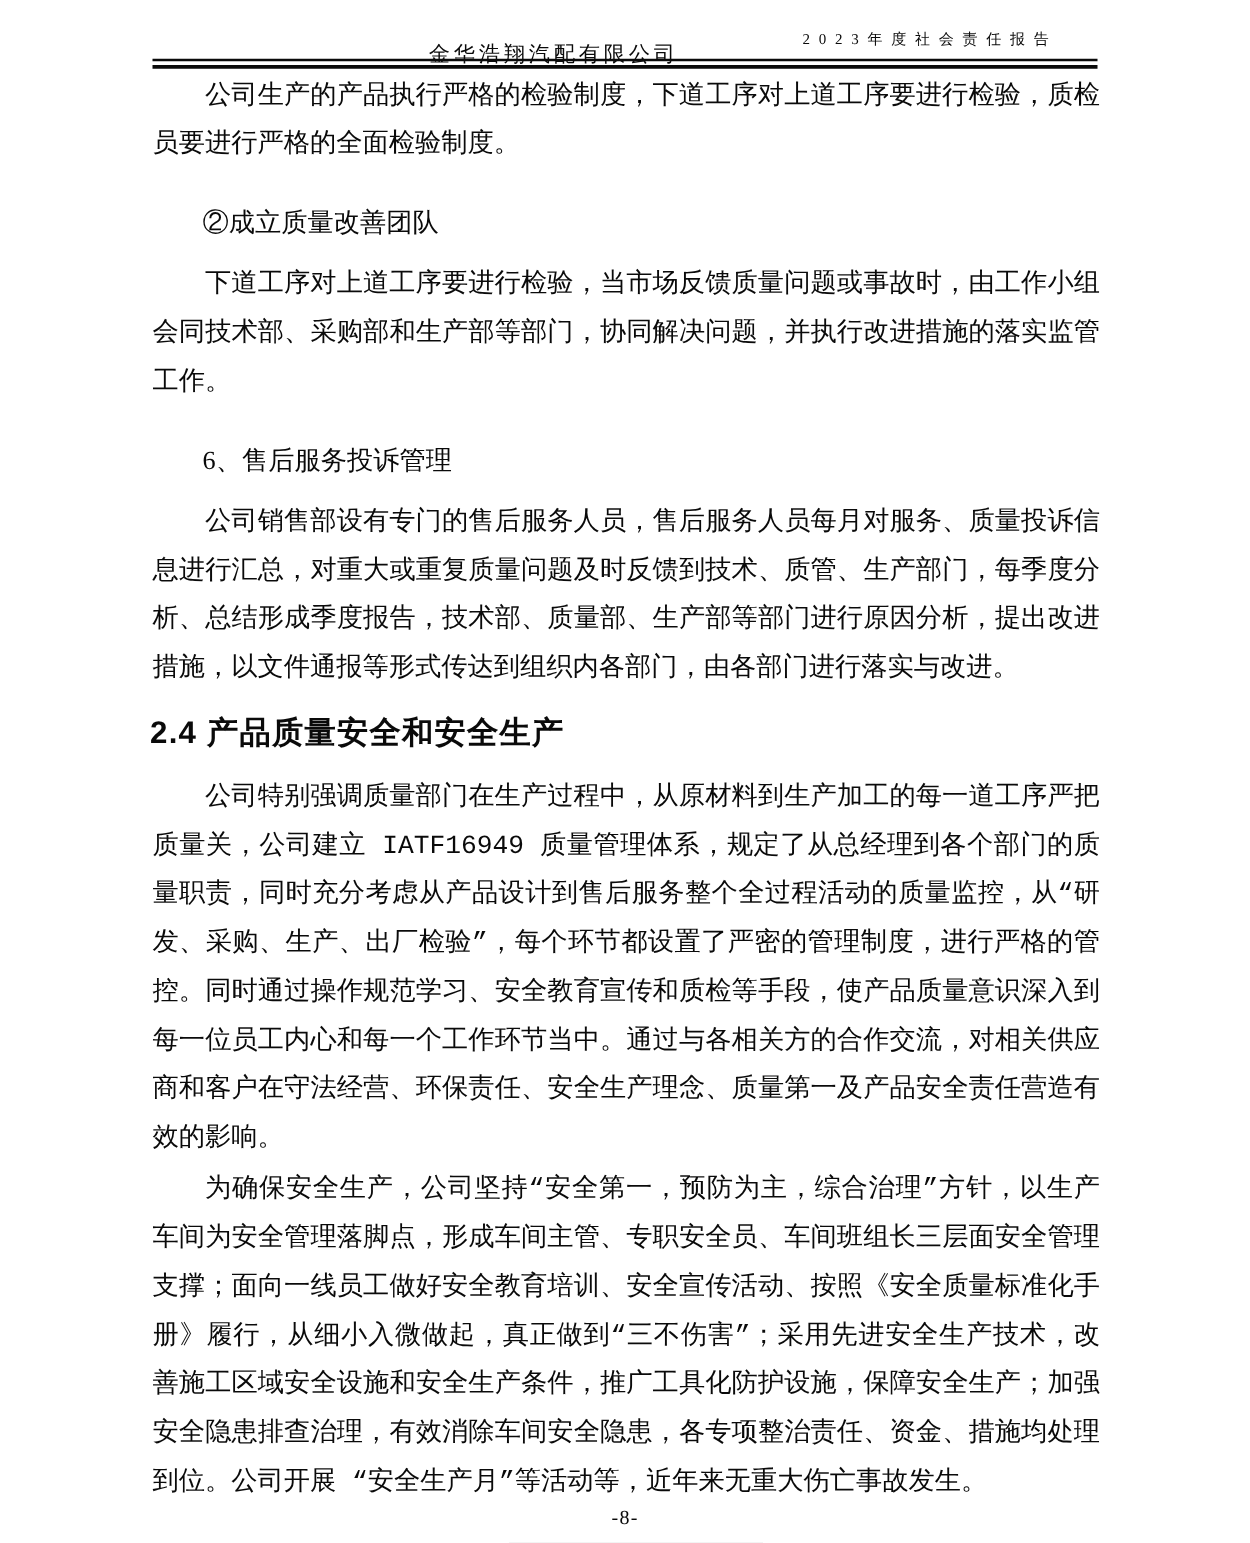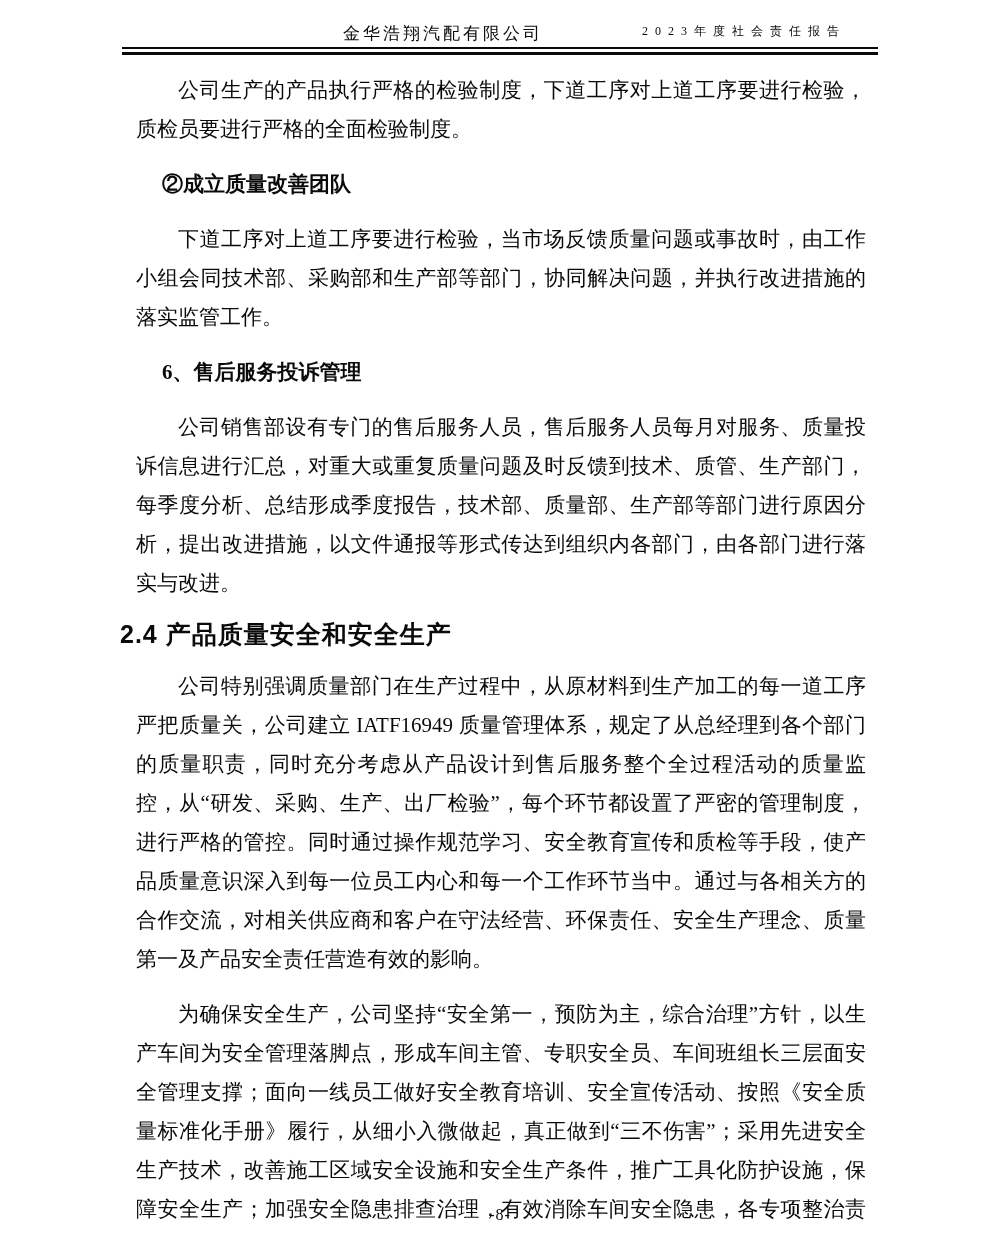--- a/index.html
+++ b/index.html
@@ -22,21 +22,21 @@
   
   .header-row {
     position: relative;
     height: 26px;
     margin: 0 122px;
     font-size: 17px;
   }
   .header-company {
     position: absolute;
     left: 221px;
-    top: 2px;
+    top: 12px;
     letter-spacing: 3px;
     white-space: nowrap;
   }
   .header-title {
     position: absolute;
     right: 32px;
     top: 3px;
     font-size: 12px;
     letter-spacing: 7px;
     white-space: nowrap;
@@ -49,27 +49,27 @@
   }
   
   .doc-main {
     margin: 3px 118px 0 120px;
     width: 762px;
     font-size: 21px;
     line-height: 39px;
     text-align: justify;
   }
   .body-para {
-    margin: 16px;
+    margin: 2px;
     text-indent: 2em;
+    font-family: Liberation Mono, monospace;
   }
   .standalone-line {
-    margin: 11px 0 11px 0;
+    margin: 23px 0 11px 0;
     text-indent: 2em;
-    font-weight: bold;
   }
   .section-heading {
     margin: 16px 0 18px 0;
     font-family: "Liberation Sans", "DejaVu Sans", sans-serif;
     font-weight: bold;
     font-size: 25px;
     line-height: 30px;
     text-indent: 0;
     letter-spacing: 1px;
   }

